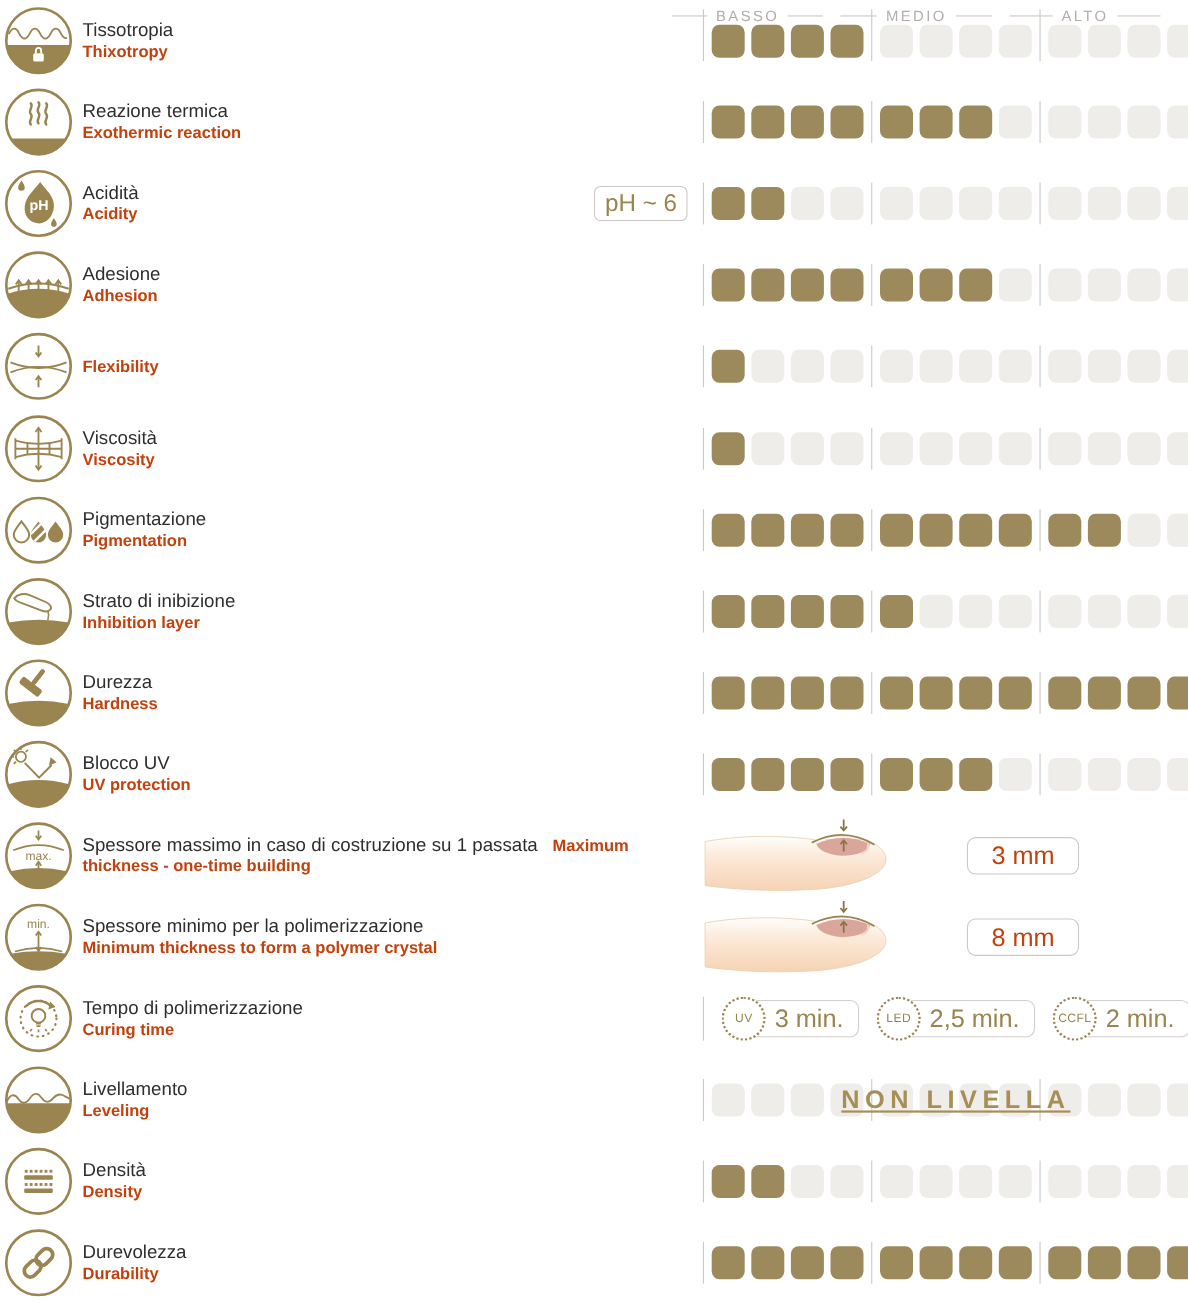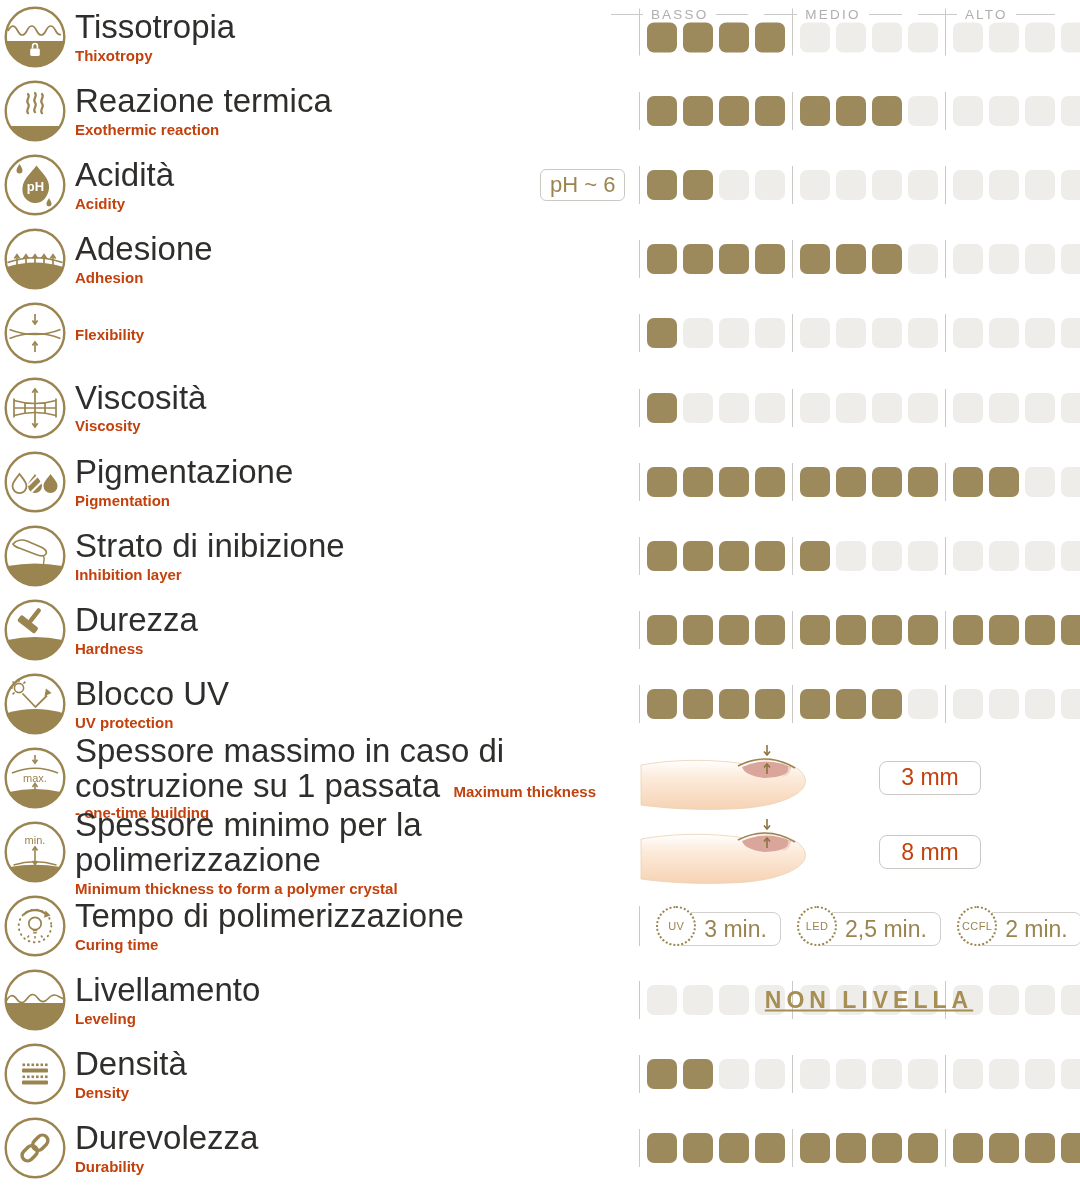--- a/index.html
+++ b/index.html
@@ -15,21 +15,21 @@
   .scale-cell { flex:1; display:flex; align-items:center; color:#b1afac; font-size:13.5px; letter-spacing:2.2px; }
   .hline { flex:1; height:1px; background:#cbc9c5; margin:0 8px; }
 
   
   .row { position:relative; height:74.1px; }
   .icon-wrap { position:absolute; left:3px; top:50%; transform:translateY(-50%); width:64px; height:64px; color:#9a8550; }
   .icon-wrap svg { display:block; }
   svg text { font-family:"Liberation Sans", sans-serif; }
 
   .labels { position:absolute; left:75px; top:50%; transform:translateY(-50%); width:522px; }
-  .title { display:block; font-size:33px; line-height:1.06; color:#2f2e2c; }
+  .title { display:block; font-size:17px; line-height:1.06; color:#2f2e2c; }
   .subtitle { display:block; font-size:15px; color:#c2410c; margin-top:2px;font-weight:bold; }
   .inline-sub .title { display:inline; }
   .inline-sub .subtitle { display:inline; margin-left:9px;margin-top:12px; }
 
   .row-right { position:absolute; left:603px; top:50%; transform:translateY(-50%); width:460px; display:flex; align-items:center;margin-left:36px; }
 
   
   .bar { display:flex; align-items:center; width:100%; position:relative; }
   .bar-line { width:1px; height:38px; background:#cbc9c5; flex:none; }
   .row-first .bar-line { height:47px; transform:translateY(-5px); }
@@ -54,21 +54,21 @@
     position:absolute; left:240px; top:50%; transform:translateY(-50%);
     width:100px; height:32px; border:1.5px solid #ccc9c5; border-radius:8px;
     display:flex; align-items:center; justify-content:center;
     color:#c2410c; font-size:23px; background:#fff;
   }
   .edge-r, .edge-l, .edge-r2 { width:1px; height:40px; background:#cbc9c5; flex:none; }
   .finger-wrap .edge-r { position:absolute; right:0; top:50%; transform:translateY(-50%); }
 
   
   .badges { display:flex; align-items:center; justify-content:space-between; width:100%; }
-  .cure-badge { display:flex; align-items:flex-end; }
+  .cure-badge { display:flex; align-items:center; }
   .cure-circle {
     width:40px; height:40px; border-radius:50%; border:2px dotted #9a8550; background:#fff;
     display:flex; align-items:center; justify-content:center;
     font-size:11px; letter-spacing:0.4px; color:#9a8550; z-index:1; box-sizing:border-box;
   }
   .cure-box {
     margin-left:-25px; height:32px; border:1.5px solid #d2d0cc; border-radius:8px;
     display:flex; align-items:center; padding:0 13px 0 32px;
     color:#9a8550; font-size:23px; white-space:nowrap;
   }

